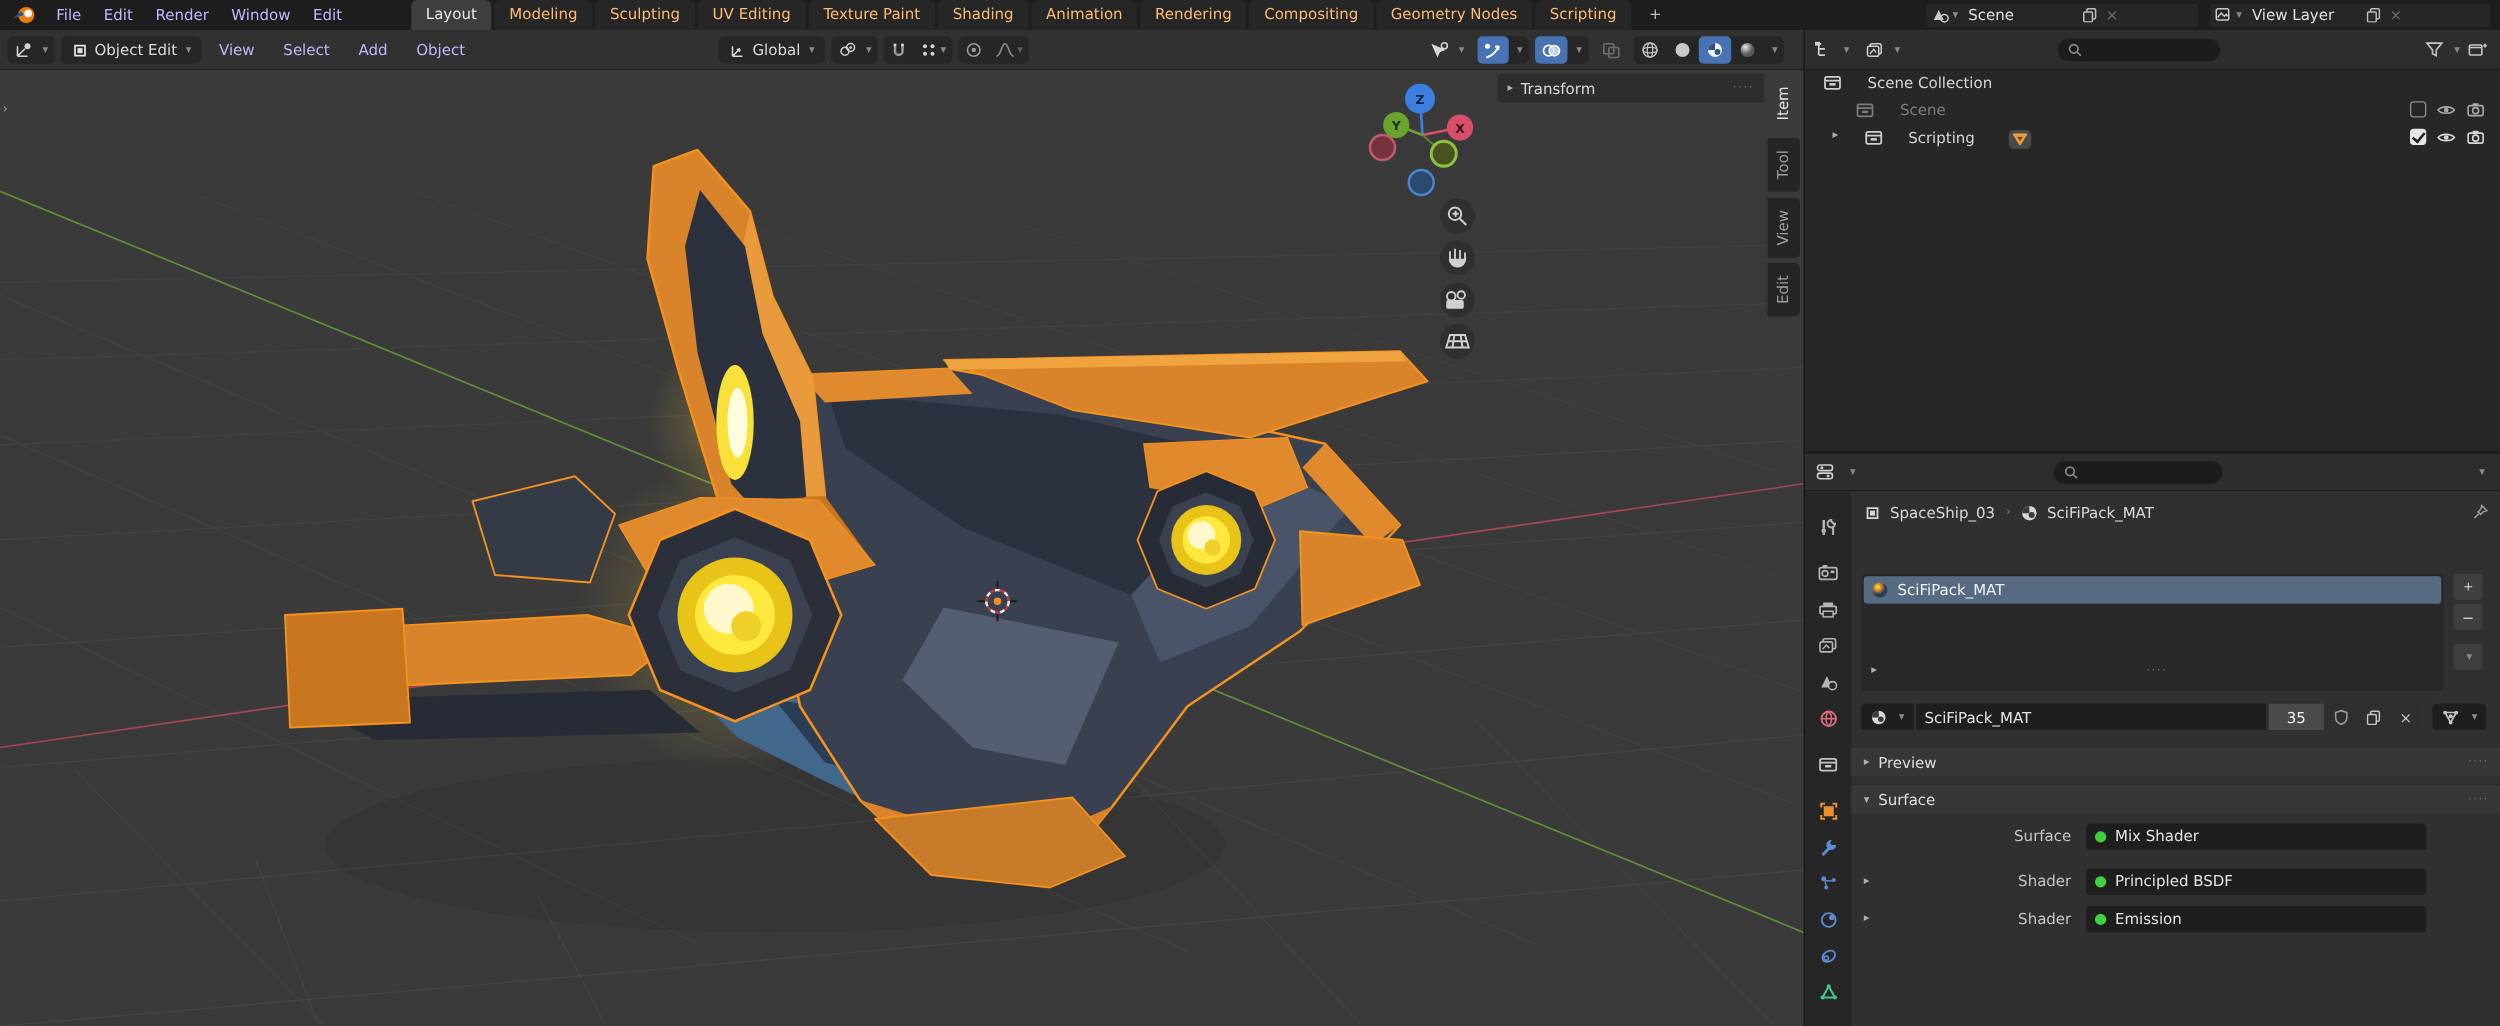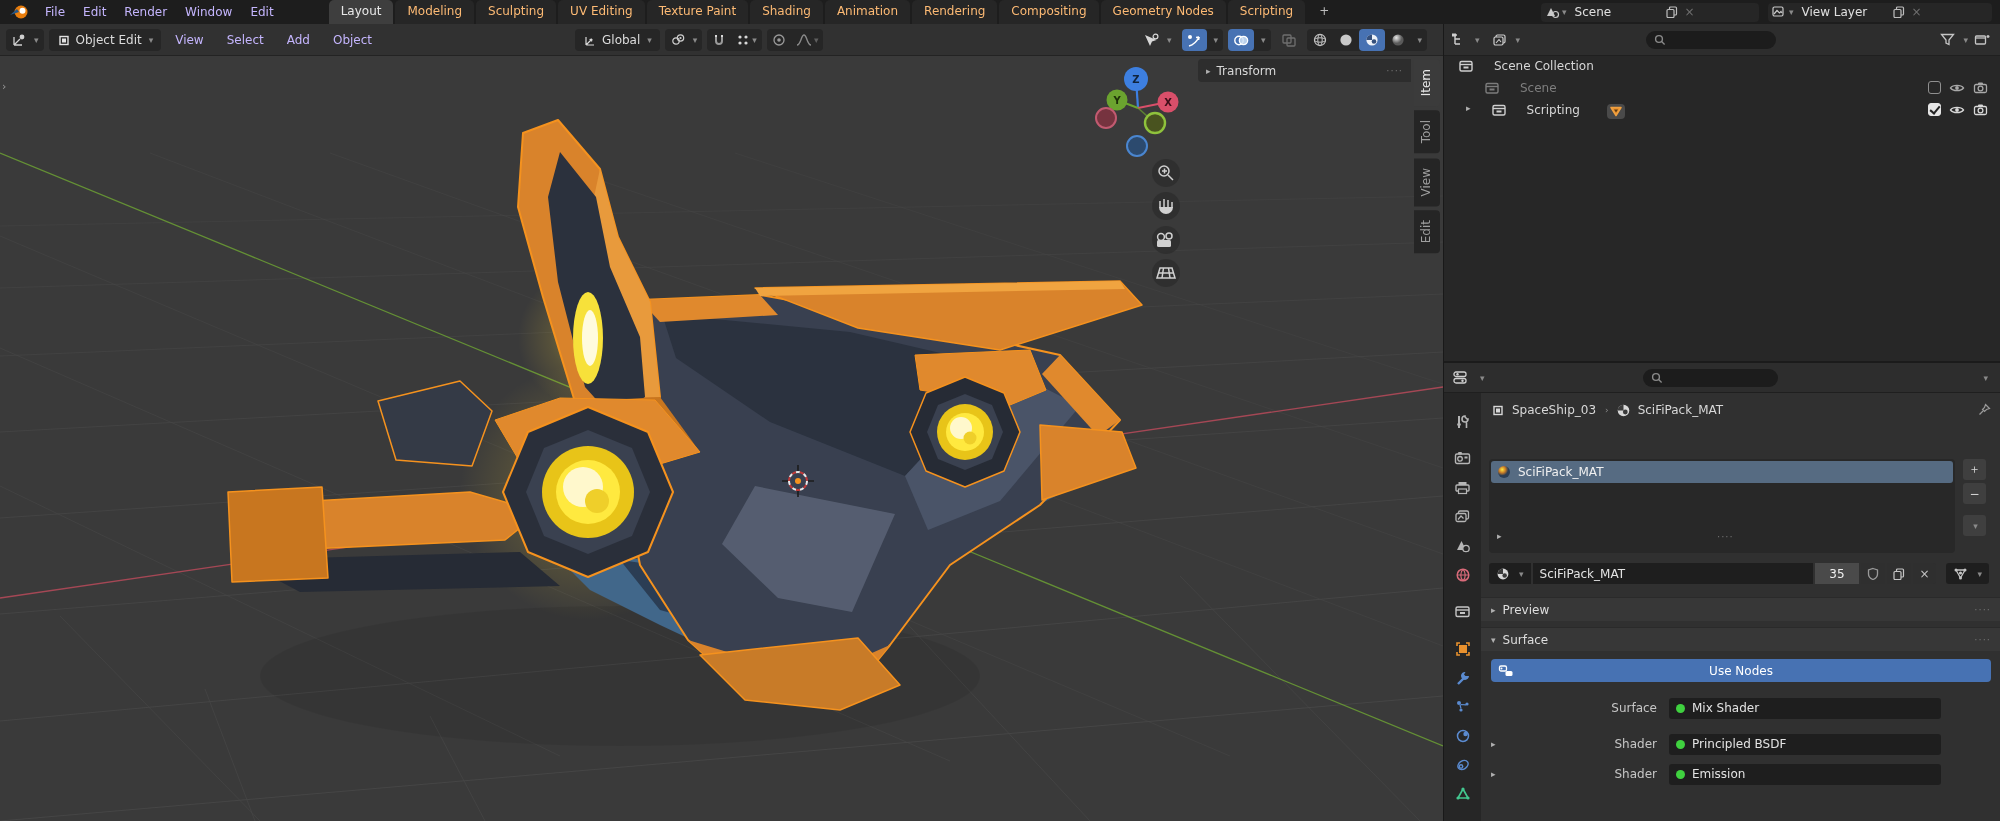--- a/index.html
+++ b/index.html
@@ -724,28 +724,20 @@
       <span>Preview</span>
       <span class="grip">····</span>
     </div>
     <div class="panel-hdr abs" style="left:0;top:234px;width:520px">
       <span class="tri">▾</span>
       <span>Surface</span>
       <span class="grip">····</span>
     </div>
 
     <div class="abs" style="left:0;top:258px;width:520px">
-      <div style="margin:8px 10px 14px;height:23px;background:#4772b3;border-radius:4px;display:flex;align-items:center;justify-content:center;color:#fff;position:relative">
-        <svg width="16" height="14" viewBox="0 0 16 14" style="position:absolute;left:7px">
-            <rect x="1.5" y="2" width="7" height="5" rx="1.5" fill="none" stroke="#fff" stroke-width="1.3"></rect>
-            <rect x="7.5" y="7" width="7" height="5" rx="1.5" fill="#fff"></rect>
-            <circle cx="3.5" cy="4.5" r="1" fill="#fff"></circle>
-          </svg>
-        <span>Use Nodes</span>
-      </div>
       <div class="prow">
         <span class="plabel">Surface</span>
         <div class="field" style="width:272px">
             <span class="dot-green"></span>
             <span>Mix Shader</span>
           </div>
       </div>
       <div class="prow" style="margin-top:12px">
         <span class="tri" style="position:absolute;margin-left:10px">▸</span>
         <span class="plabel">Shader</span>

